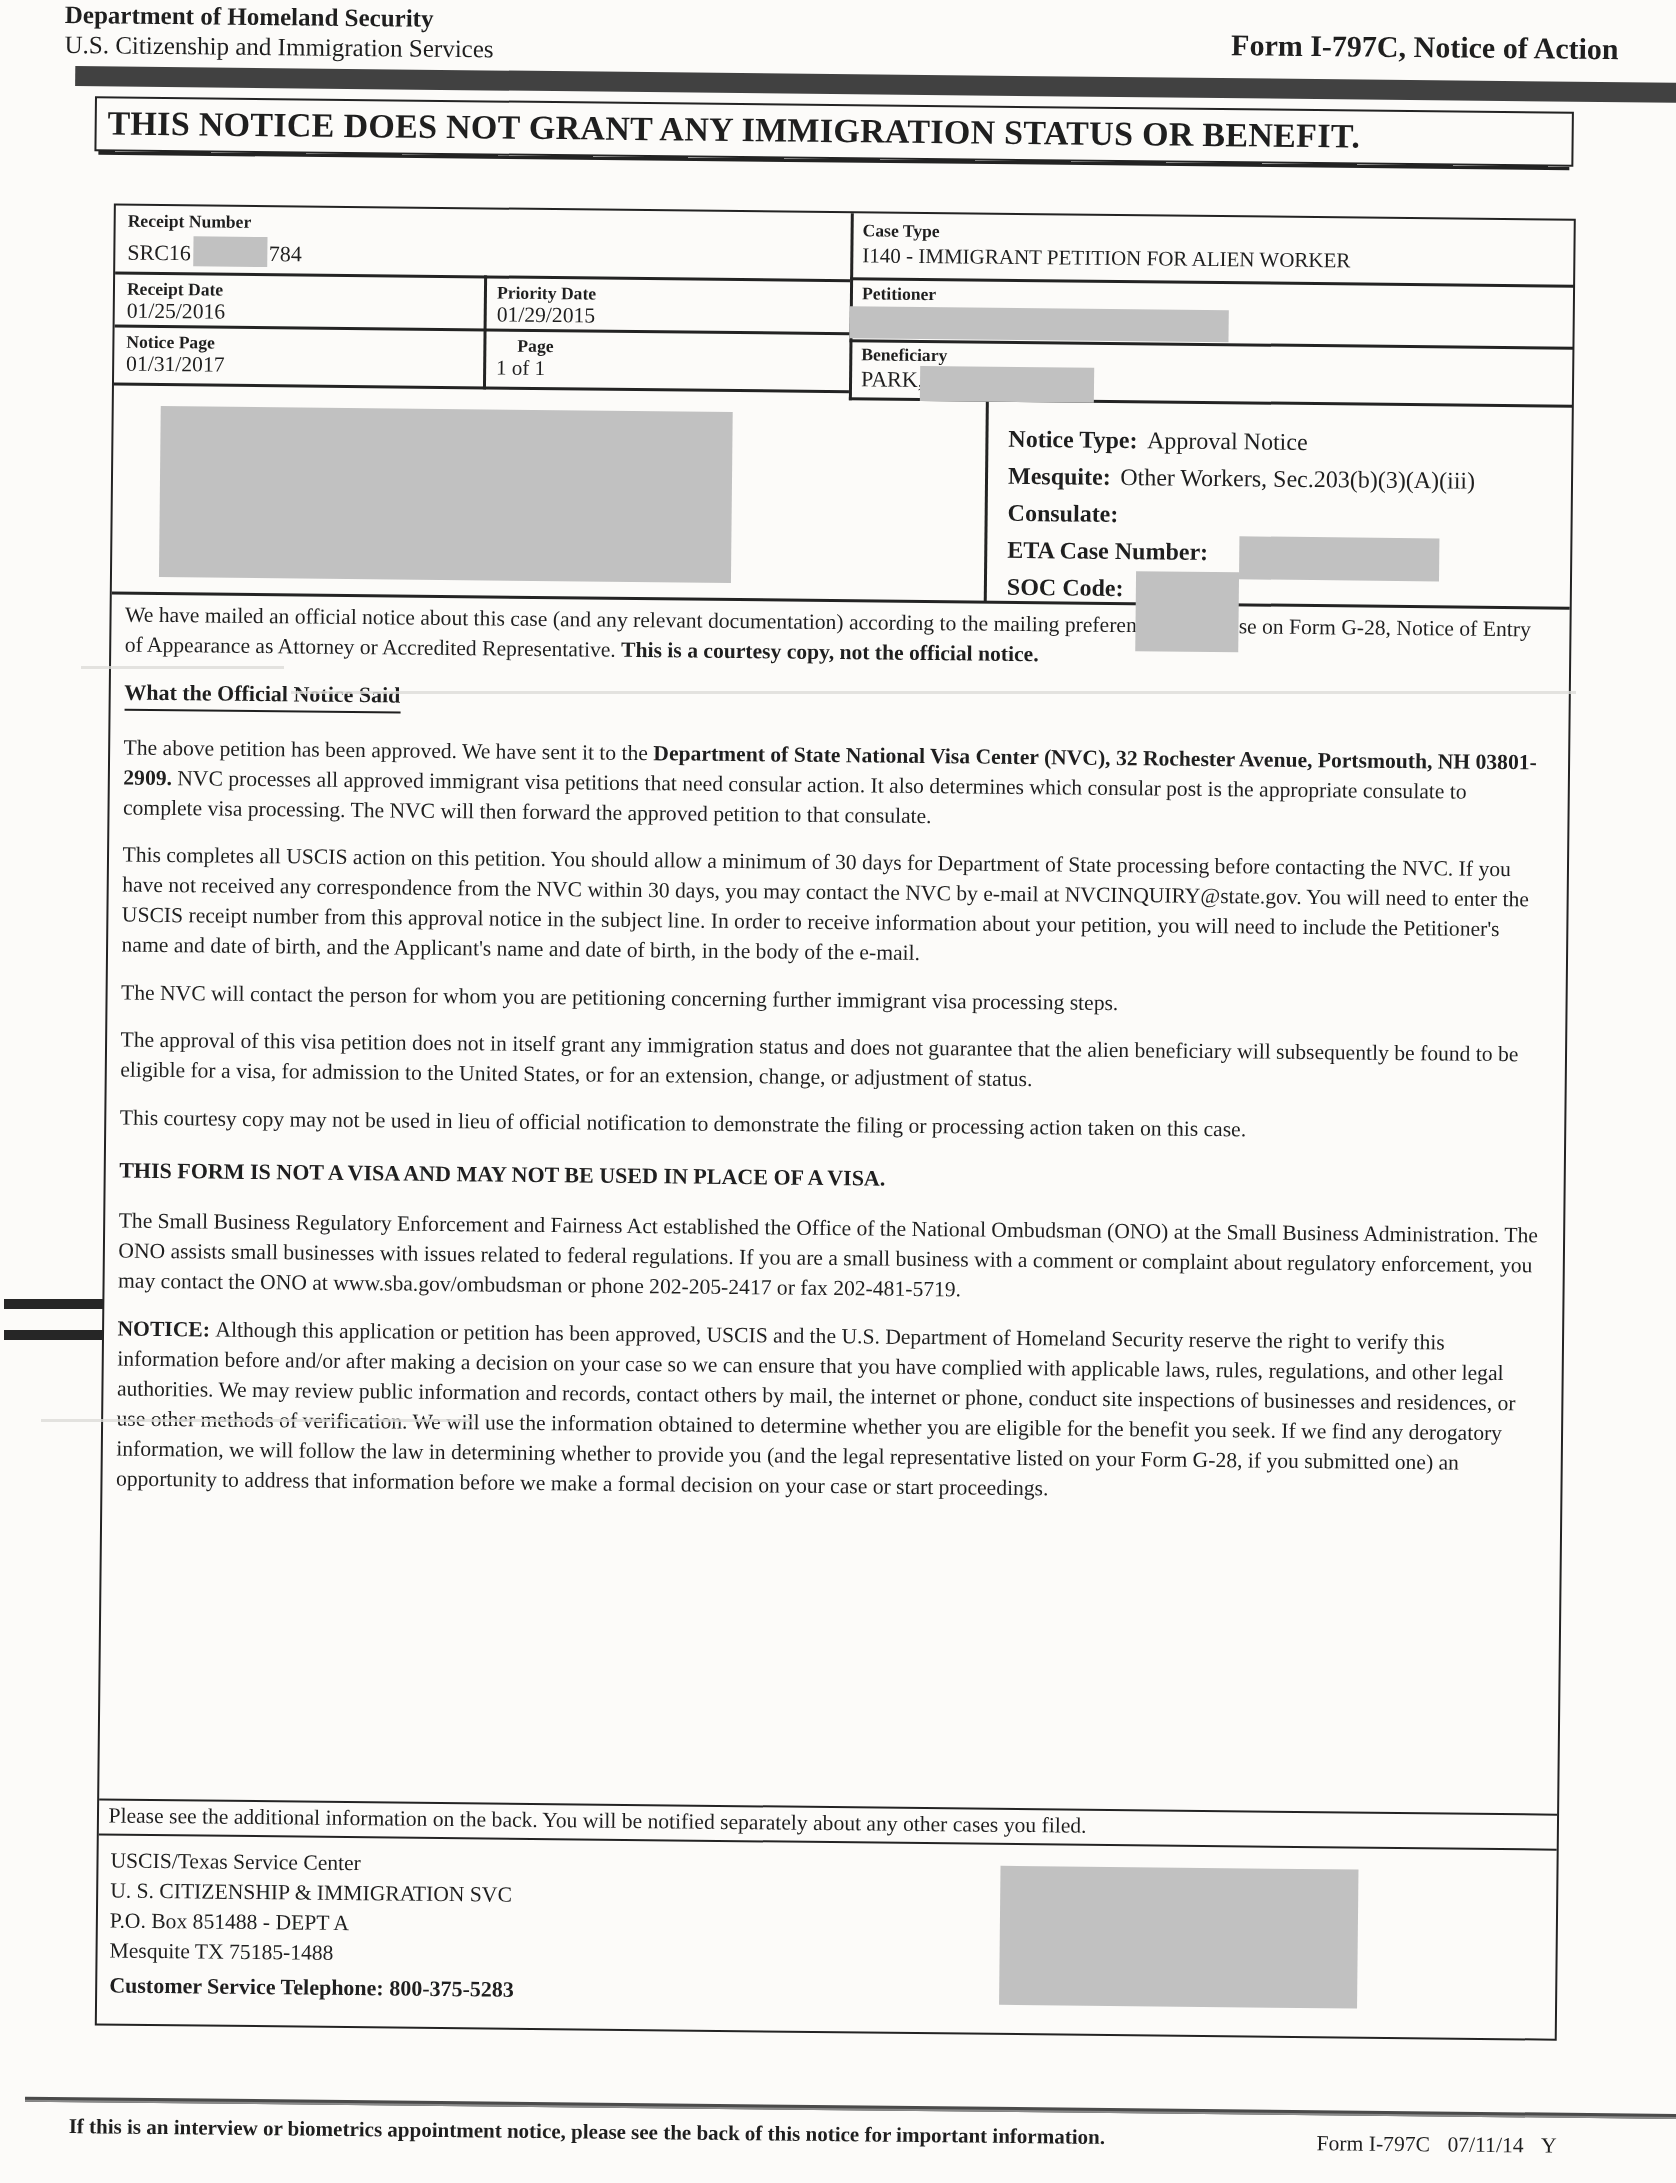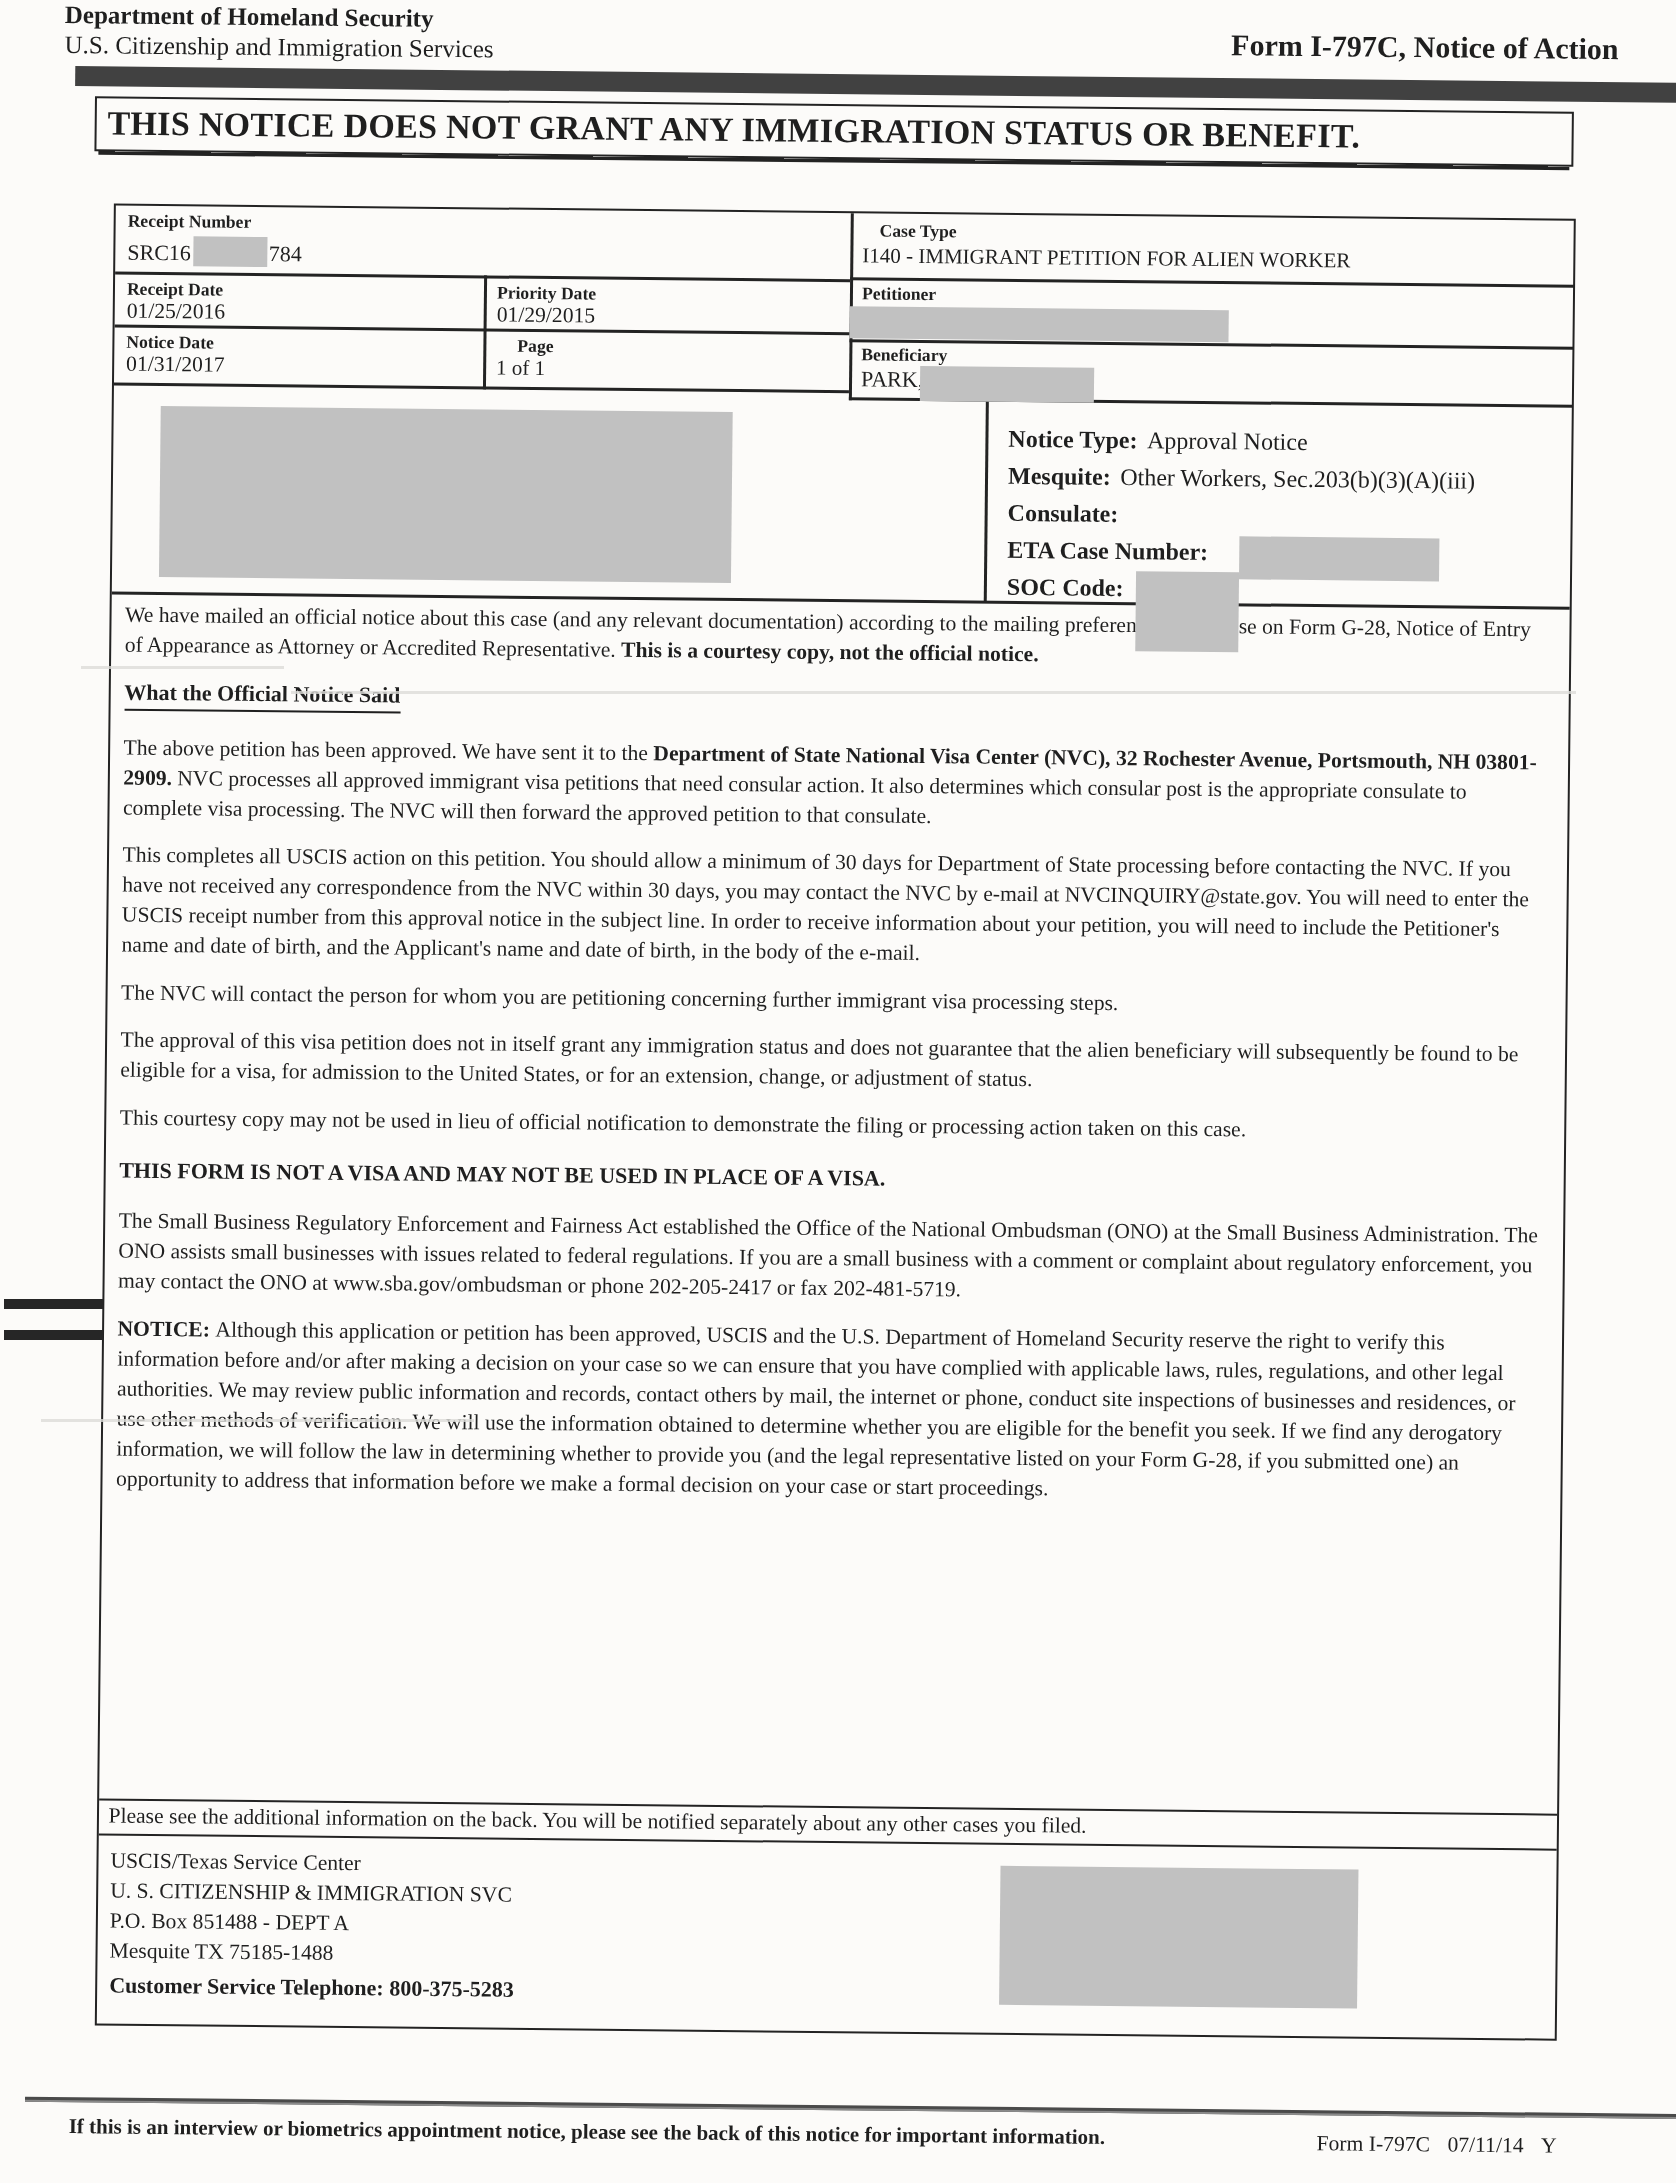--- a/index.html
+++ b/index.html
@@ -99,32 +99,32 @@
       <div class="hline" style="left:735px;top:184px;width:724px"></div>
 
       <div class="vline" style="left:872px;top:184px;height:204px"></div>
       <div class="hline" style="left:0;top:386px;width:1458px"></div>
 
       <div class="cell-label" style="left:12px;top:5.4px">Receipt Number</div>
       <div class="cell-value" style="left:12px;top:30px">
         <span>SRC16</span><span class="redaction-inline"></span><span>784</span>
       </div>
 
-      <div class="cell-label" style="left:764px;top:6.8px">Case Type</div>
+      <div class="cell-label" style="left:747px;top:6.8px">Case Type</div>
       <div class="cell-value" style="left:747px;top:30px;font-size:21px">I140 - IMMIGRANT PETITION FOR ALIEN WORKER</div>
 
       <div class="cell-label" style="left:12px;top:73px">Receipt Date</div>
       <div class="cell-value" style="left:12px;top:93px;font-size:21.6px">01/25/2016</div>
       <div class="cell-label" style="left:382px;top:73px">Priority Date</div>
       <div class="cell-value" style="left:382px;top:93px;font-size:21.6px">01/29/2015</div>
 
       <div class="cell-label" style="left:747px;top:70px">Petitioner</div>
       <div class="redaction" style="left:735px;top:93px;width:379px;height:32px"></div>
 
-      <div class="cell-label" style="left:12px;top:126px">Notice Date</div>
+      <div class="cell-label" style="left:12px;top:126px">Notice Page</div>
       <div class="cell-value" style="left:12px;top:146px;font-size:21.6px">01/31/2017</div>
       <div class="cell-label" style="left:403px;top:126px">Page</div>
       <div class="cell-value" style="left:382px;top:146px;font-size:21px">1 of 1</div>
 
       <div class="cell-label" style="left:747px;top:131px">Beneficiary</div>
       <div class="cell-value" style="left:747px;top:153px">PARK,</div>
       <div class="redaction" style="left:806px;top:152px;width:174px;height:35px"></div>
 
       <div class="redaction" style="left:47px;top:200px;width:572px;height:171px"></div>
 

